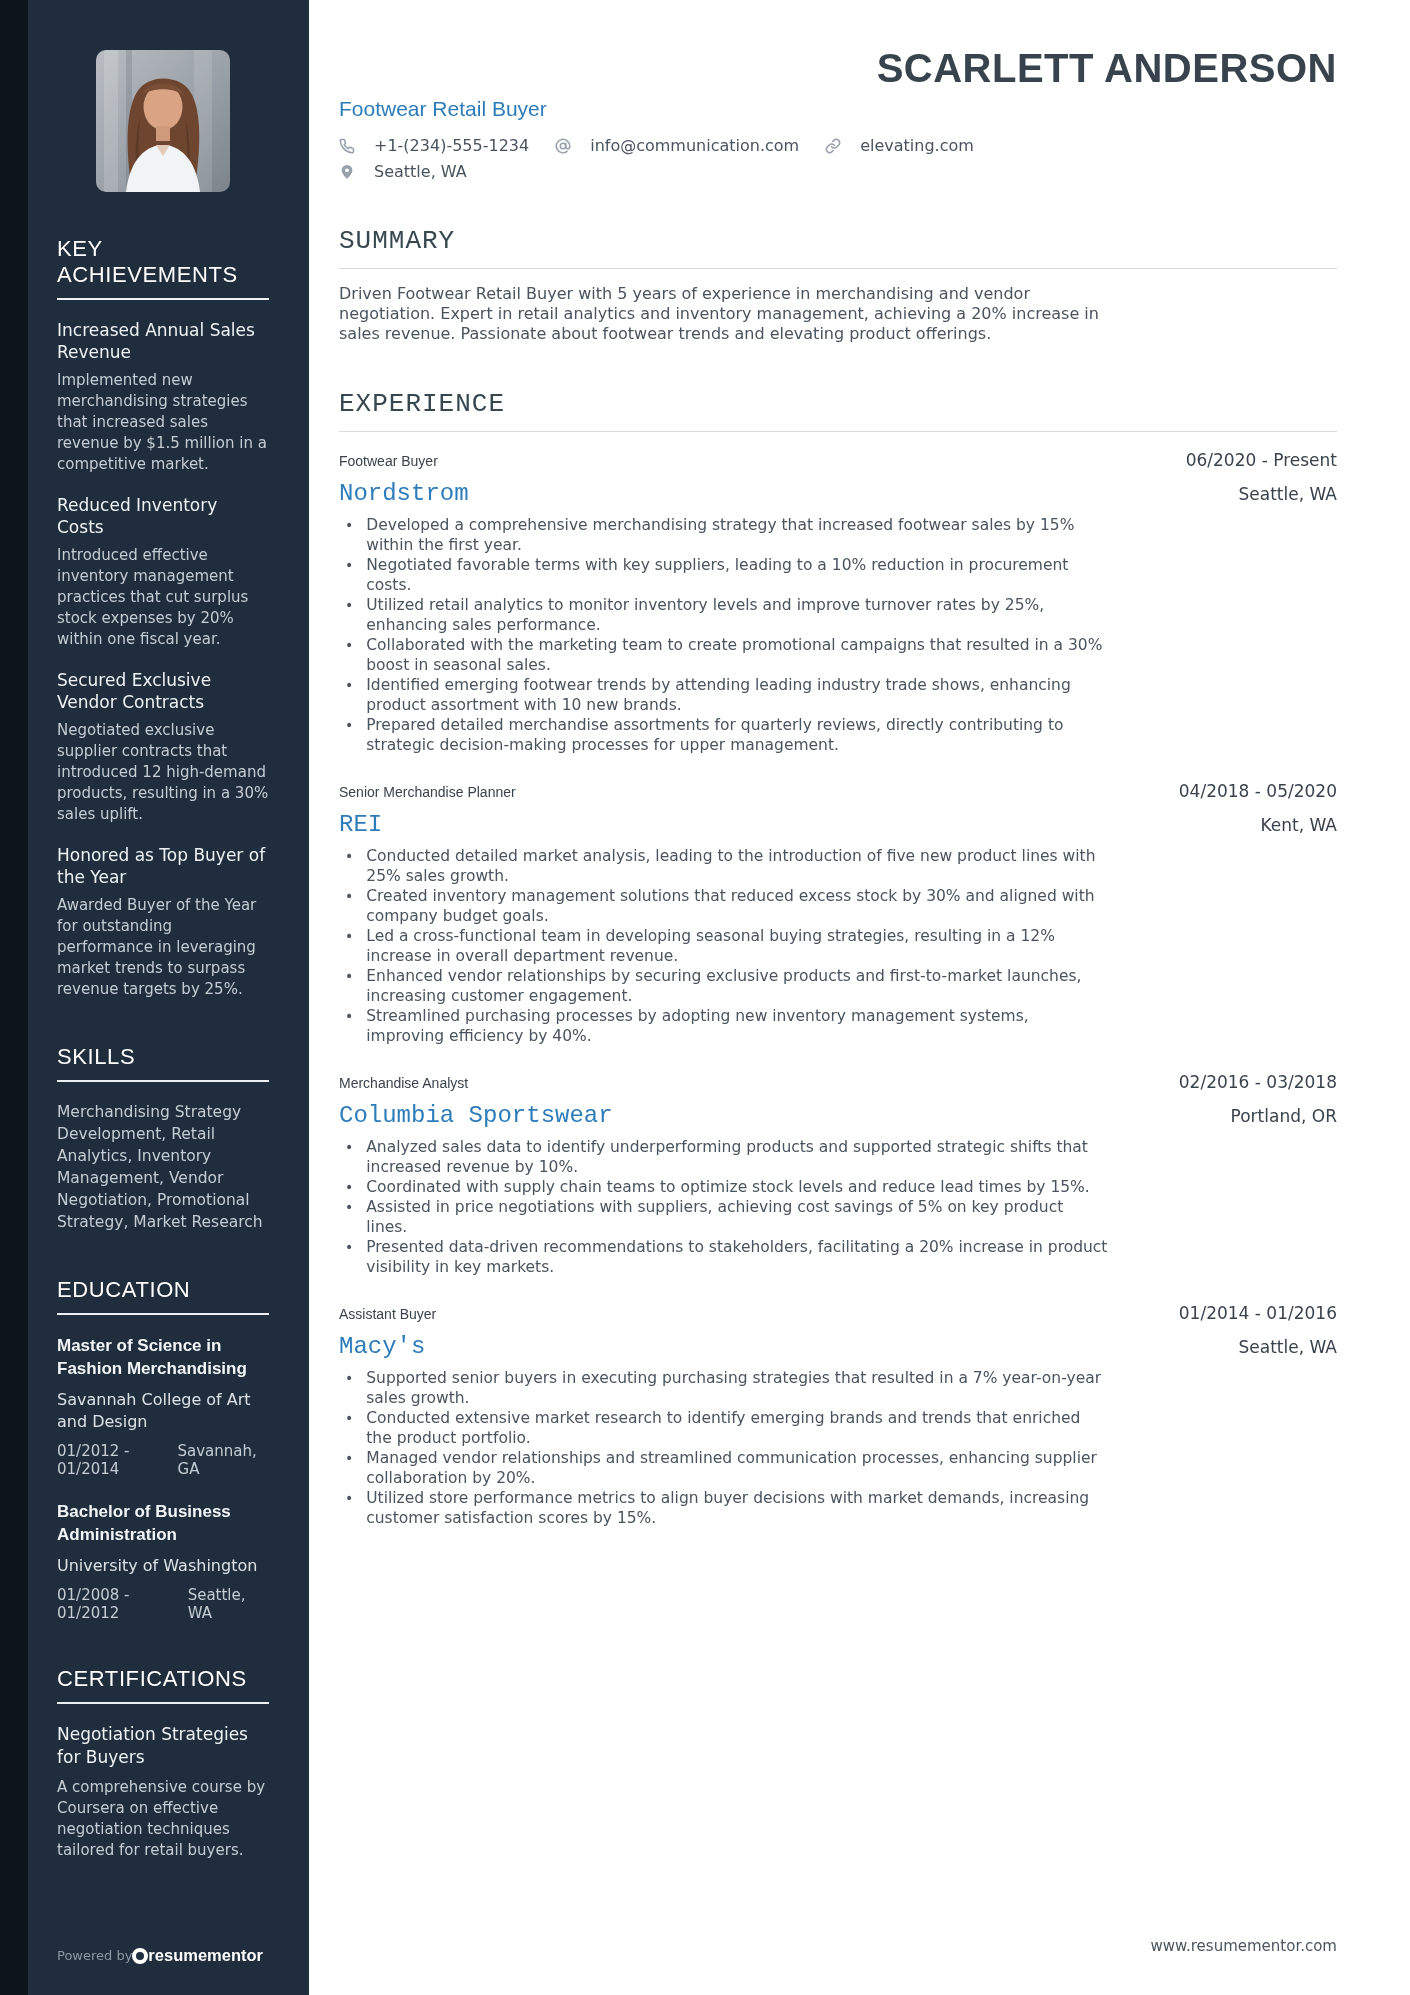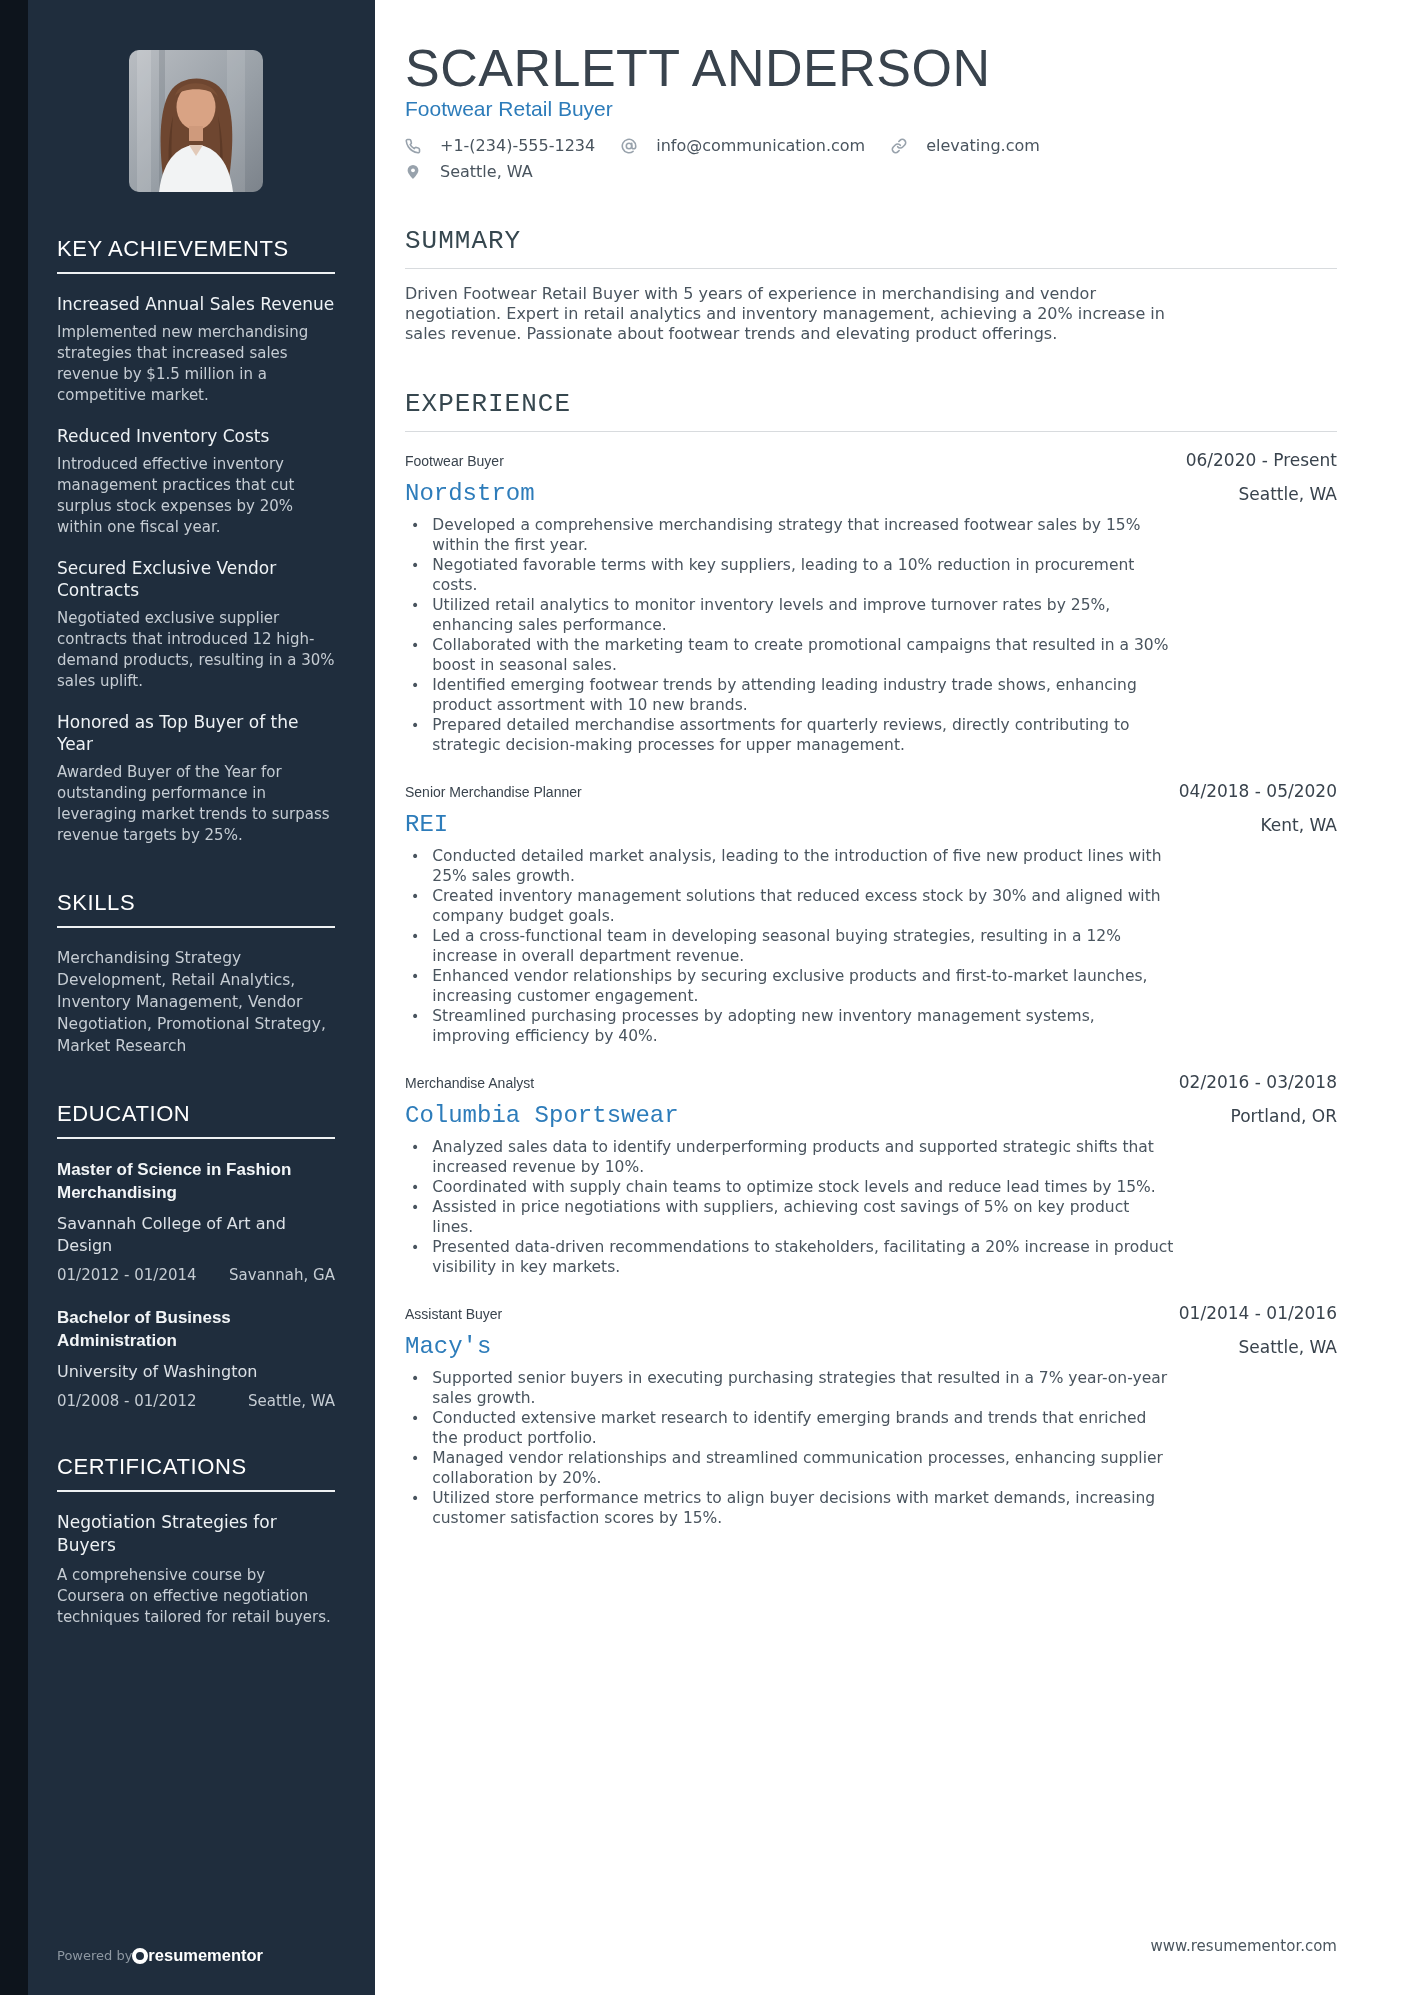--- a/index.html
+++ b/index.html
@@ -11,21 +11,21 @@
     --sidebar-body-text:#c5ccd3;
   }
   *{margin:0;padding:0;box-sizing:border-box;}
   html,body{background:#e8e8e8;}
   .page{
     width:1410px;height:1995px;position:relative;display:flex;background:#fff;
     margin:0 auto;font-family:"DejaVu Sans",sans-serif;overflow:hidden;
   }
   
   .sidebar{
-    width:375px;flex-shrink:0;background:var(--sidebar-bg);
+    width:309px;flex-shrink:0;background:var(--sidebar-bg);
     padding:50px 40px 0 57px;position:relative;color:#fff;
   }
   .edge-strip{position:absolute;left:0;top:0;width:28px;height:100%;background:var(--edge-strip);}
   .photo{width:134px;height:142px;border-radius:10px;overflow:hidden;margin:0 auto;display:block;}
   .side-sec{margin-top:44px;}
   .side-head{font-family:"Liberation Sans",sans-serif;font-weight:400;font-size:22px;
     color:#fff;letter-spacing:.6px;}
   .side-rule{border-bottom:2px solid #eef1f3;margin-top:10px;margin-bottom:19px;}
   .achv-item{margin-bottom:19px;}
   .achv-title{font-size:17px;font-weight:500;color:#eef2f5;line-height:22px;margin-bottom:7px;}
@@ -37,22 +37,22 @@
   .edu-school{font-size:16px;color:#dce1e6;line-height:22px;margin-bottom:9px;}
   .edu-meta{display:flex;justify-content:space-between;font-size:15px;color:var(--sidebar-body-text);}
   .cert-title{font-size:17px;font-weight:500;color:#eef2f5;line-height:23px;margin-bottom:8px;}
   .cert-body{font-size:15px;color:var(--sidebar-body-text);line-height:21px;}
   .side-footer{position:absolute;left:57px;bottom:30px;display:flex;align-items:center;}
   .powered{font-size:13px;color:#8d97a1;}
   .logo-ring{width:16px;height:16px;border:4.5px solid #fff;border-radius:50%;display:inline-block;}
   .brand{font-family:"Liberation Sans",sans-serif;font-size:16.5px;font-weight:700;color:#fff;}
   
   .main{flex:1;padding:46px 73px 0 30px;position:relative;color:var(--body-text);}
-  .name{font-family:"Liberation Sans",sans-serif;font-weight:400;font-size:52px;
-    letter-spacing:.5px;color:var(--heading-text);line-height:44px;}
+  .name{font-family:"Liberation Sans",sans-serif;font-weight:700;font-size:40px;
+    letter-spacing:.5px;color:var(--heading-text);line-height:44px;text-align:right;}
   .headline{font-family:"Liberation Sans",sans-serif;font-size:21px;color:var(--accent);margin-top:7px;}
   .contact-row{display:flex;gap:26px;margin-top:15px;align-items:center;}
   .contact-row + .contact-row{margin-top:7px;}
   .contact-item{display:flex;gap:19px;align-items:center;font-size:16px;color:#49545e;}
   .contact-item svg{flex-shrink:0;}
   .section{margin-top:45px;}
   .sec-head{font-family:Liberation Mono, monospace;font-weight:500;font-size:26px;
     letter-spacing:1px;color:#36474f;}
   .sec-rule{border-bottom:1px solid #d8dbde;margin-top:12px;}
   .summary-text{margin-top:15px;font-size:16px;line-height:20px;color:var(--body-text);max-width:780px;}

